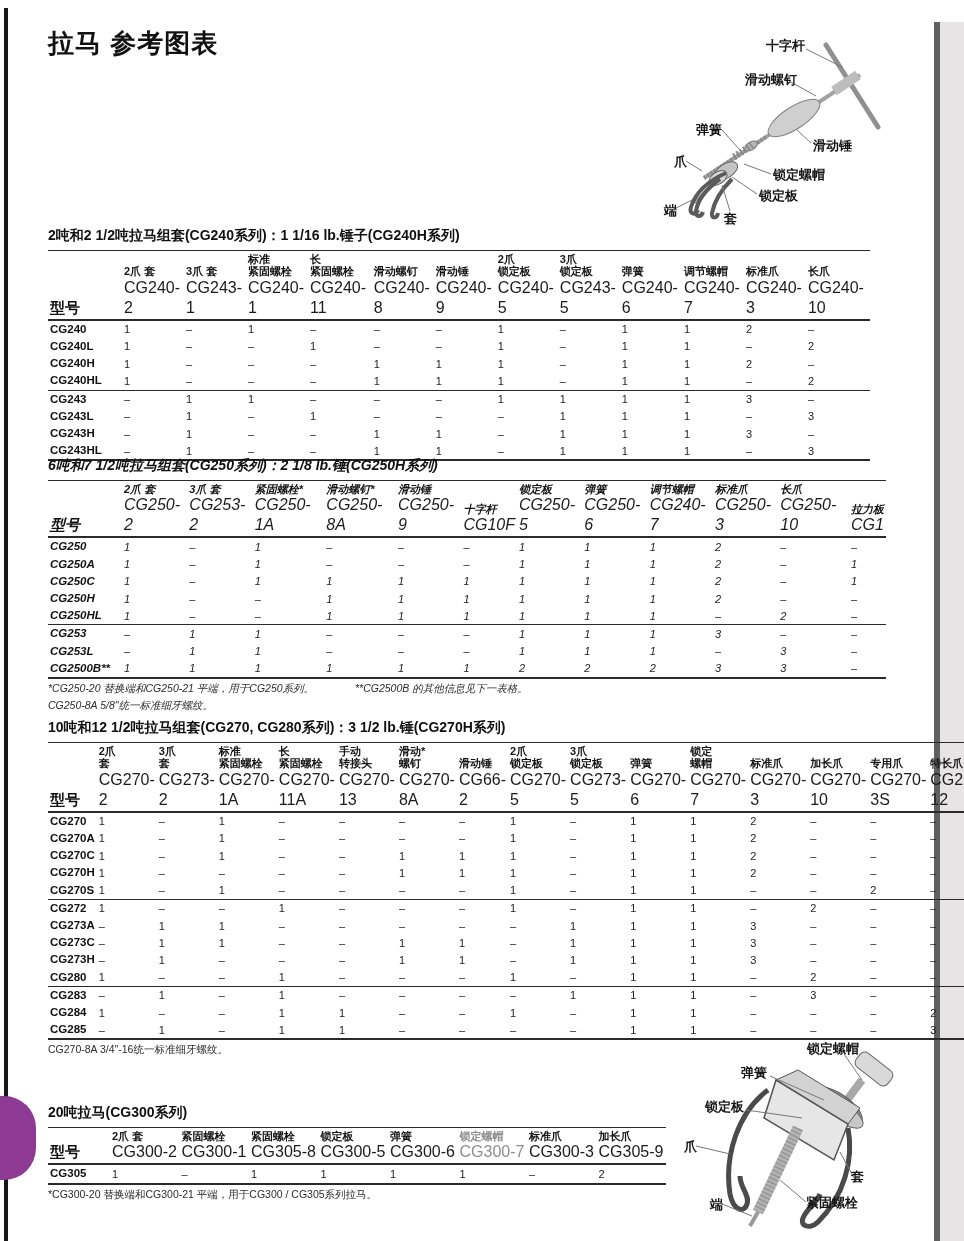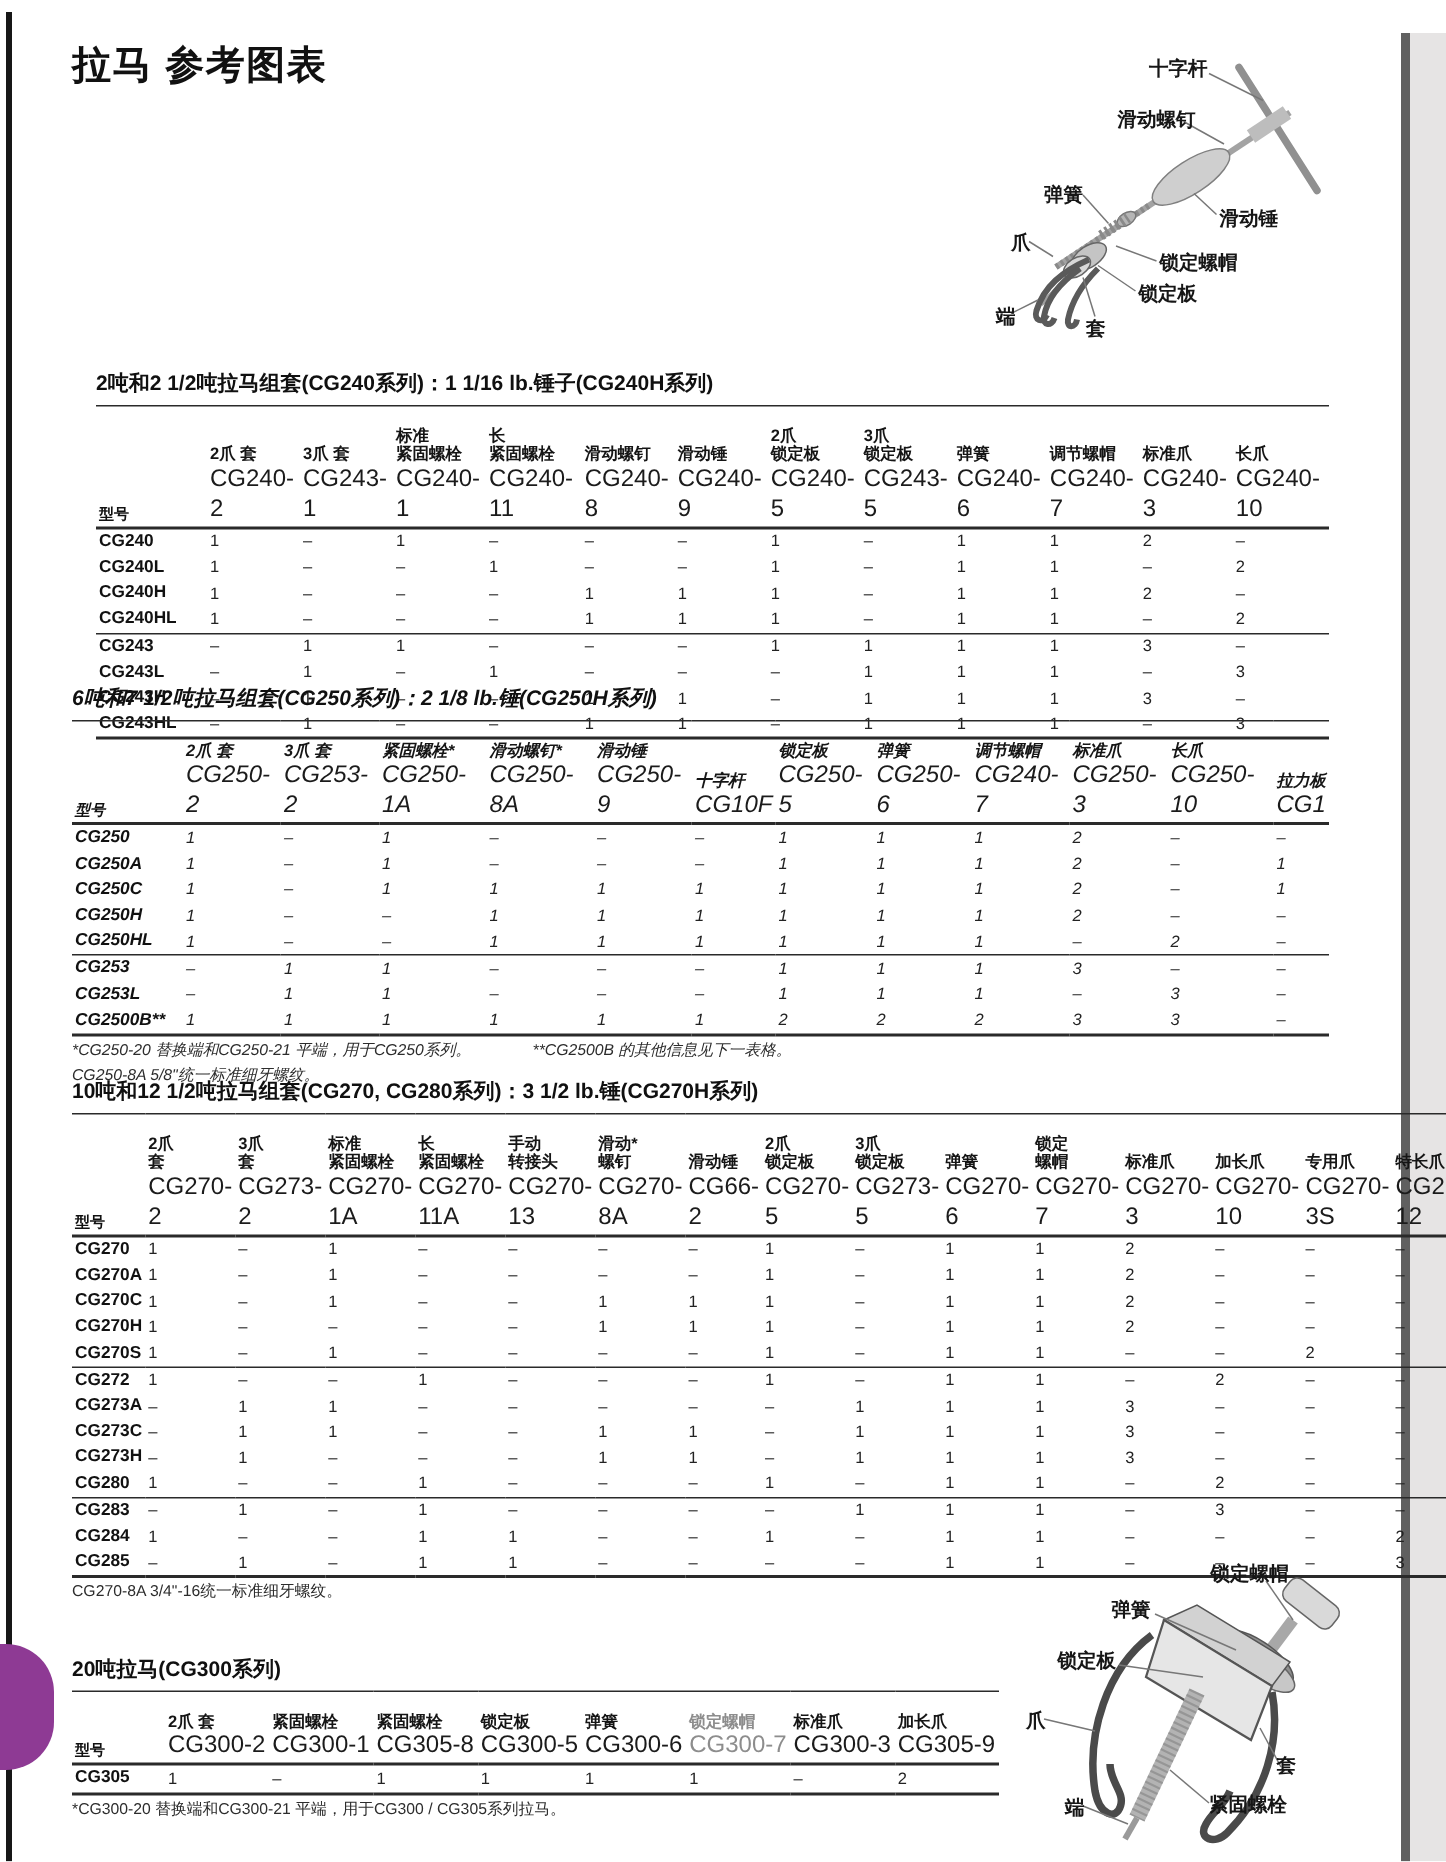--- a/index.html
+++ b/index.html
@@ -8,35 +8,35 @@
     font-family:"Liberation Sans","DejaVu Sans",sans-serif;color:#1b1b1b;
   }
   .edge-left{position:absolute;left:4px;top:8px;width:4px;height:1233px;background:#171717;}
   .edge-right-line{position:absolute;left:934px;top:22px;width:6px;height:1219px;background:#606060;}
   .edge-right-strip{position:absolute;left:940px;top:22px;width:24px;height:1219px;background:#e6e4e4;}
   .purple-tab{position:absolute;left:0;top:1096px;width:36px;height:84px;background:#8e3a94;border-radius:0 32px 32px 0;}
 
   h1.page-title{position:absolute;left:48px;top:26px;margin:0;font-size:26px;font-weight:bold;color:#111;letter-spacing:1px;}
 
   .sec{position:absolute;}
-  #sec240{top:227px;left:64px;width:822px;margin-top:20px;}
+  #sec240{top:227px;left:48px;width:822px;}
   #sec250{top:457px;left:48px;width:838px;font-style:italic;}
   #sec270{top:719px;left:48px;width:852px;}
   #sec300{top:1104px;left:48px;width:618px;}
   .sec h2{font-size:14px;font-weight:bold;margin:0 0 5px 0;color:#101010;}
 
   table.parts{border-collapse:collapse;width:100%;border-top:1px solid #2a2a2a;border-bottom:2px solid #2a2a2a;}
   table.parts th,table.parts td{text-align:left;padding:1px 2px;vertical-align:bottom;font-weight:normal;}
-  table.parts thead th{border-bottom:2px solid #2a2a2a;padding-top:14px;padding-bottom:1px;}
+  table.parts thead th{border-bottom:2px solid #2a2a2a;padding-top:2px;padding-bottom:1px;}
   .cname{font-weight:bold;white-space:pre-line;line-height:1.12;font-size:11px;color:#151515;}
   .cpn{font-size:16px;line-height:1.25;color:#1b1b1b;}
   th.muted .cname,th.muted .cpn{color:#8d8d8d;}
   table.parts td{font-size:11px;line-height:1.15;padding-top:2px;padding-bottom:2px;color:#222;}
   table.parts td.model{font-weight:bold;color:#111;font-size:11.5px;}
-  table.parts th.model-h{font-weight:bold;font-size:10px;color:#111;}
+  table.parts th.model-h{font-weight:bold;font-size:15px;color:#111;}
   table.parts tr.group-start td{border-top:1px solid #2a2a2a;}
   #sec240 th:first-child,#sec250 th:first-child,#sec270 th:first-child{width:70px;}
   #sec300 th:first-child{width:58px;}
 
   .foot{font-size:10.5px;color:#2c2c2c;margin-top:3px;line-height:1.3;}
   .foot .seg2{margin-left:38px;}
 
   .diag{position:absolute;}
   #diagTop{left:646px;top:33px;width:292px;height:200px;}
   #diagBottom{left:648px;top:1032px;width:290px;height:208px;}

